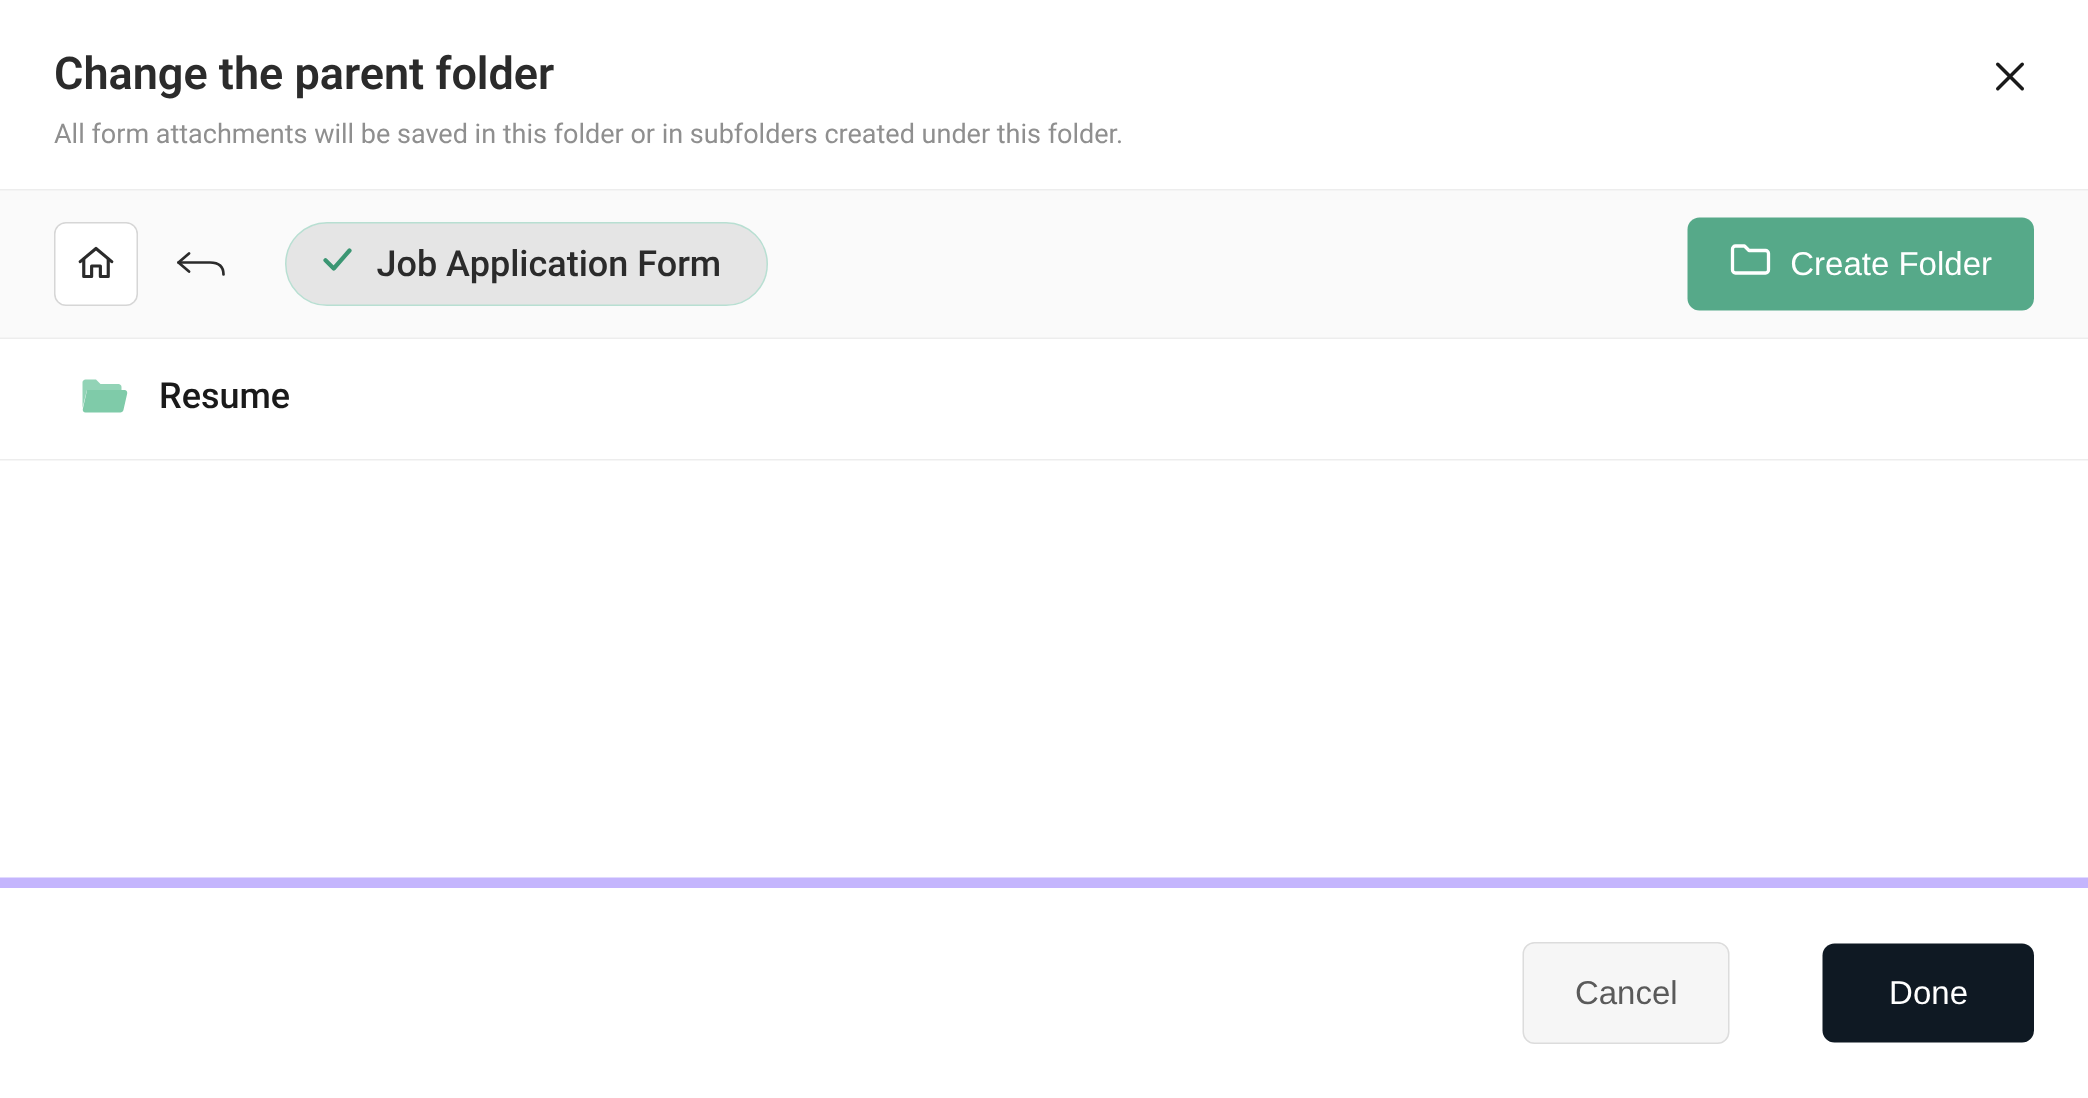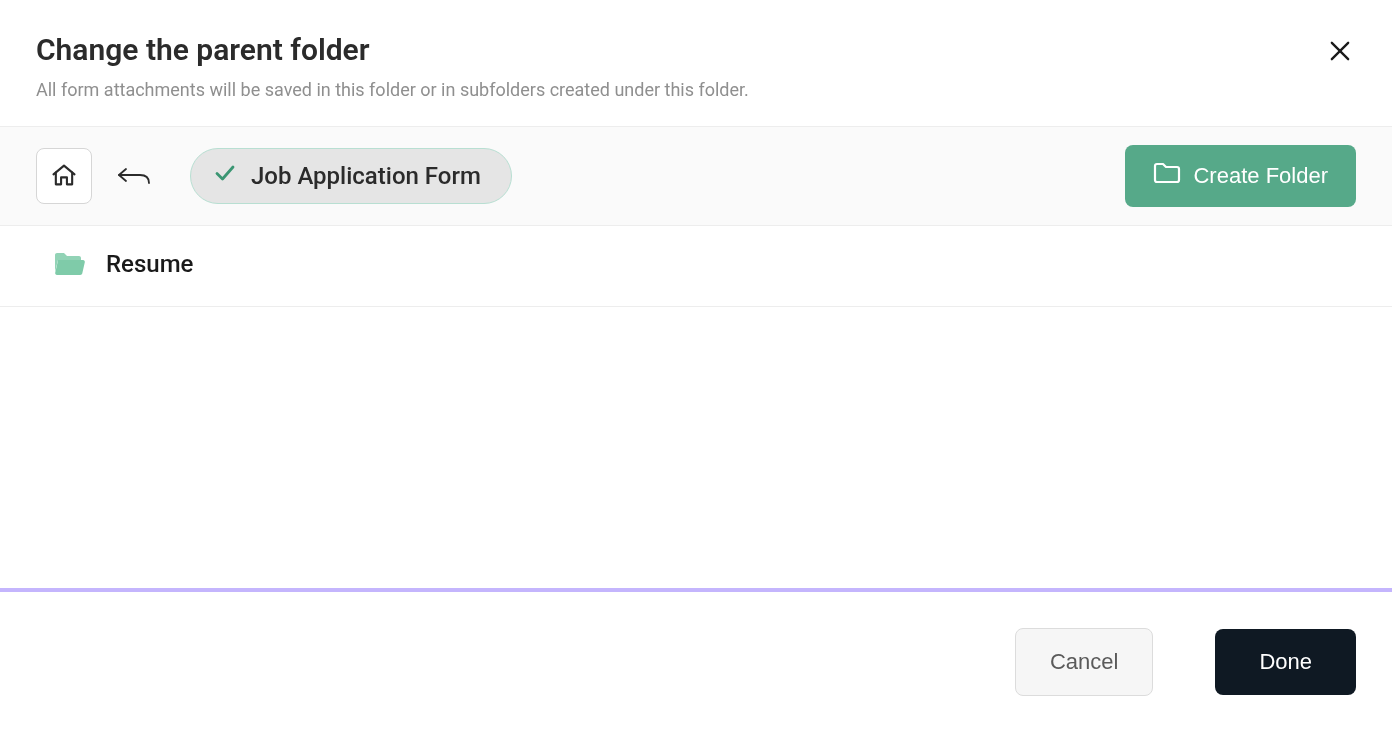--- a/index.html
+++ b/index.html
@@ -133,21 +133,21 @@
       font-size: 24px;
       font-weight: 500;
       color: #1a1a1a;
     }
     .footer {
       display: flex;
       justify-content: flex-end;
       align-items: center;
       gap: 26px;
       padding: 36px;
-      border-top: 4px solid #c4b5fd;
+      border-top: 7px solid #c4b5fd;
     }
     .btn-cancel {
       padding: 20px 34px;
       font-size: 22px;
       font-weight: 500;
       color: #5a5a5a;
       background: #f6f6f6;
       border: 1.5px solid #dcdcdc;
       border-radius: 8px;
       cursor: pointer;

